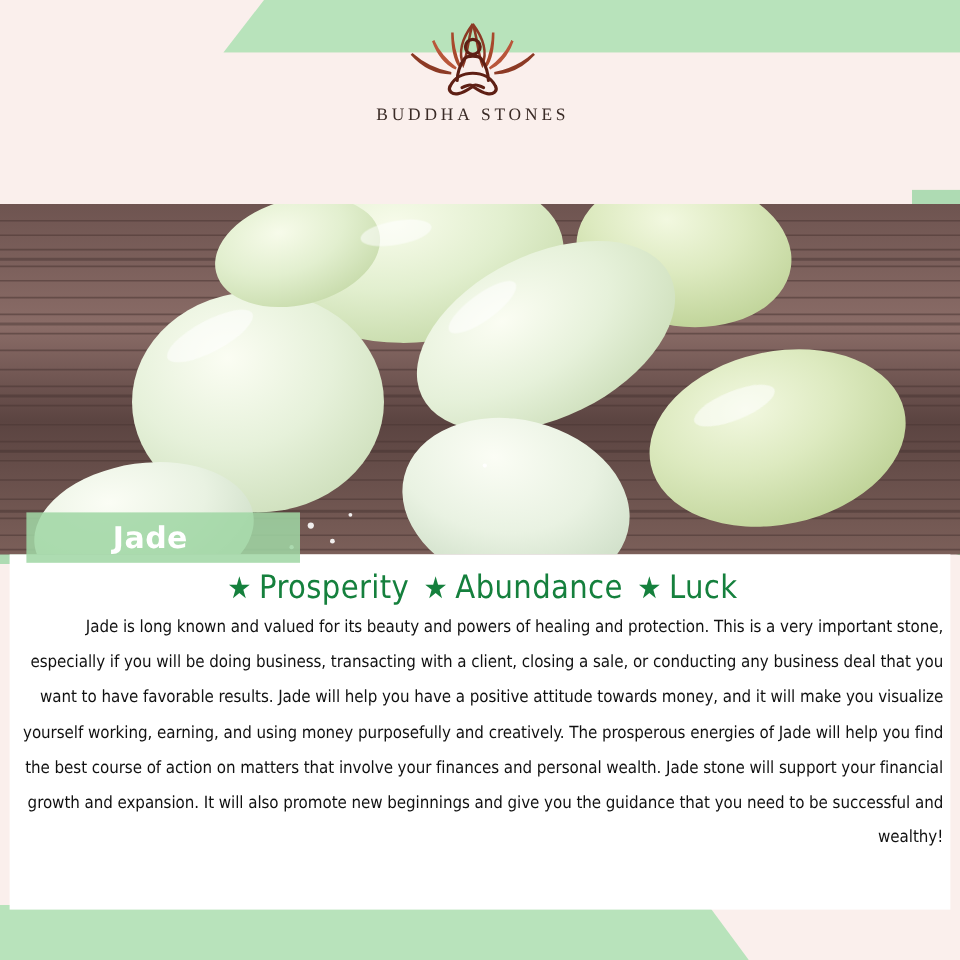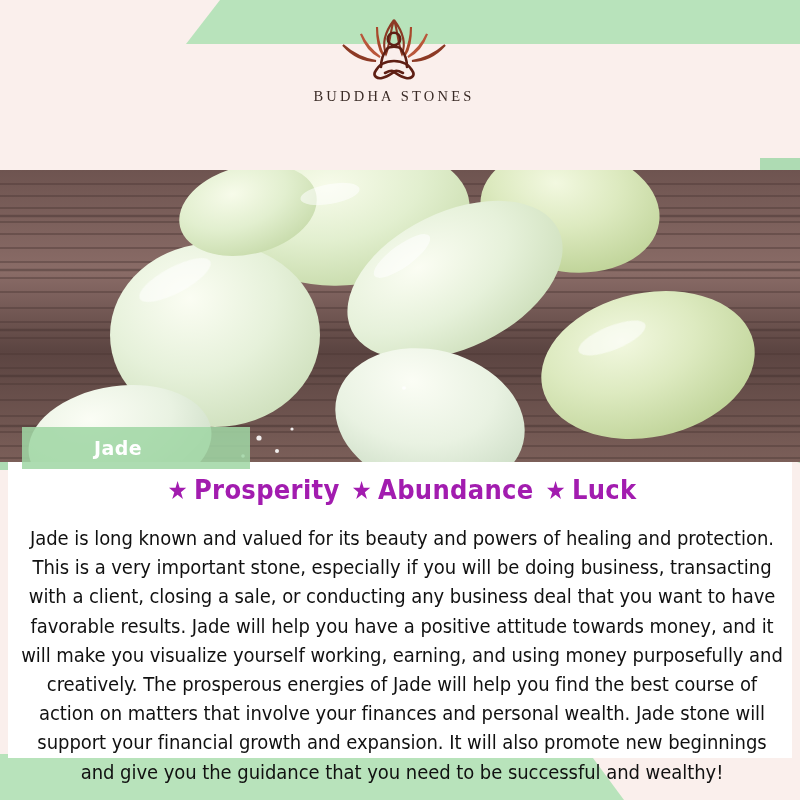--- a/index.html
+++ b/index.html
@@ -107,53 +107,53 @@
     width: 228px; height: 42px;
     background: rgba(160, 214, 164, .86);
     display: flex;
     align-items: center;
     z-index: 7;
   }
   .jade-bar span {
     margin-left: 72px;
     color: #ffffff;
     font-weight: 700;
-    font-size: 19px;
+    font-size: 25px;
     letter-spacing: .4px;
     font-family: "DejaVu Sans", sans-serif;
   }
 
   
   .content {
     position: absolute;
     left: 8px; top: 462px;
     width: 784px; height: 296px;
     background: #ffffff;
     z-index: 5;
   }
   .keywords {
     text-align: center;
     padding-top: 12px;
     font-family: "DejaVu Sans Condensed", "Liberation Sans Narrow", "Liberation Sans", sans-serif;
-    font-weight: 700;
+    font-weight: 400;
     font-size: 27px;
-    color: #a21caf;
+    color: #15803d;
     white-space: nowrap;
     letter-spacing: .3px;
   }
   .keywords .kw { margin: 0 4px; }
   .keywords .star { font-size: 25px; margin: 0 2px 0 8px; }
 
   .body-text {
-    margin: 19px 6px 0 10px;
+    margin: 4px 6px 0 10px;
     font-family: "DejaVu Sans Condensed", "Liberation Sans Narrow", "Liberation Sans", sans-serif;
-    font-size: 20px;
+    font-size: 14px;
     line-height: 29.2px;
     color: #111111;
-    text-align: center;
+    text-align: right;
     letter-spacing: -.05px;
   }
 </style>
 </head>
 <body>
 
 <div id="page">
 
   <div class="band-top"></div>
   <div class="band-bottom"></div>

